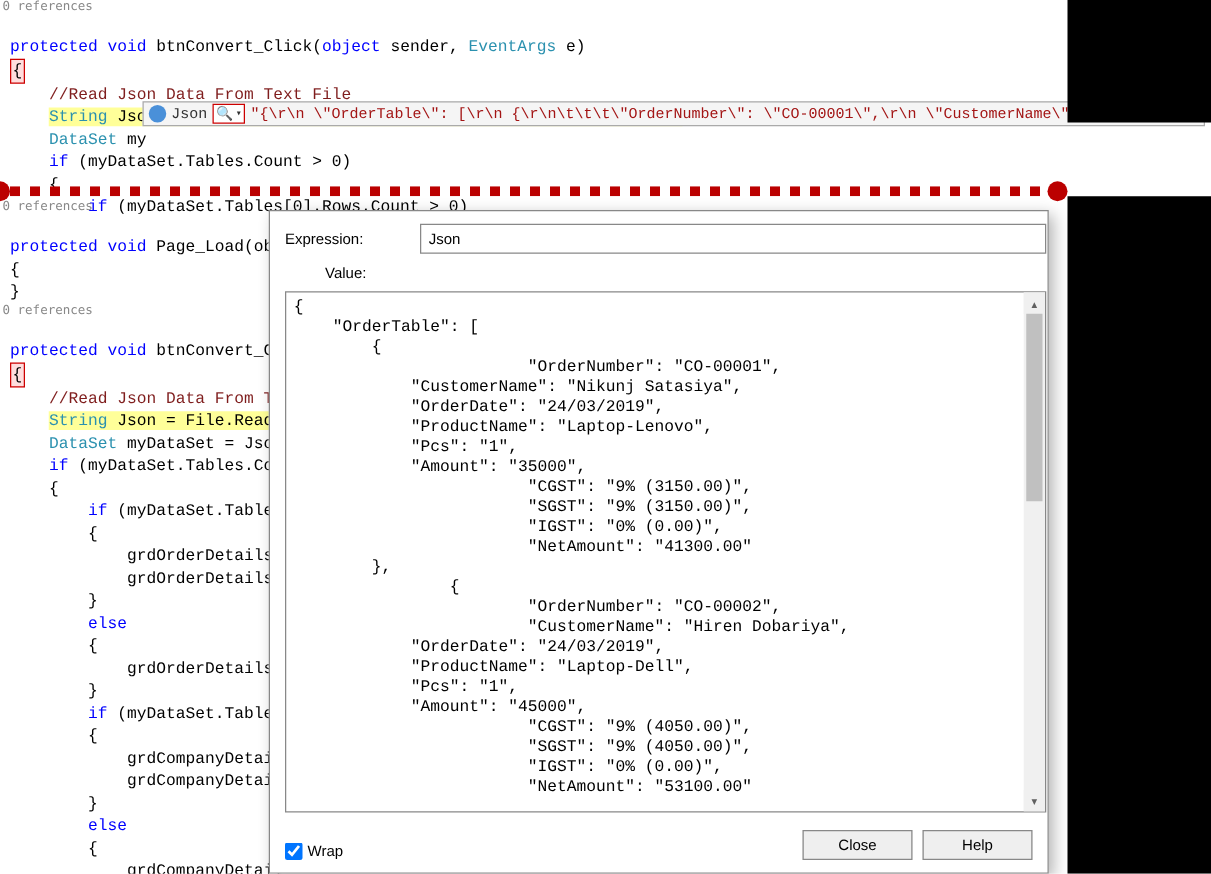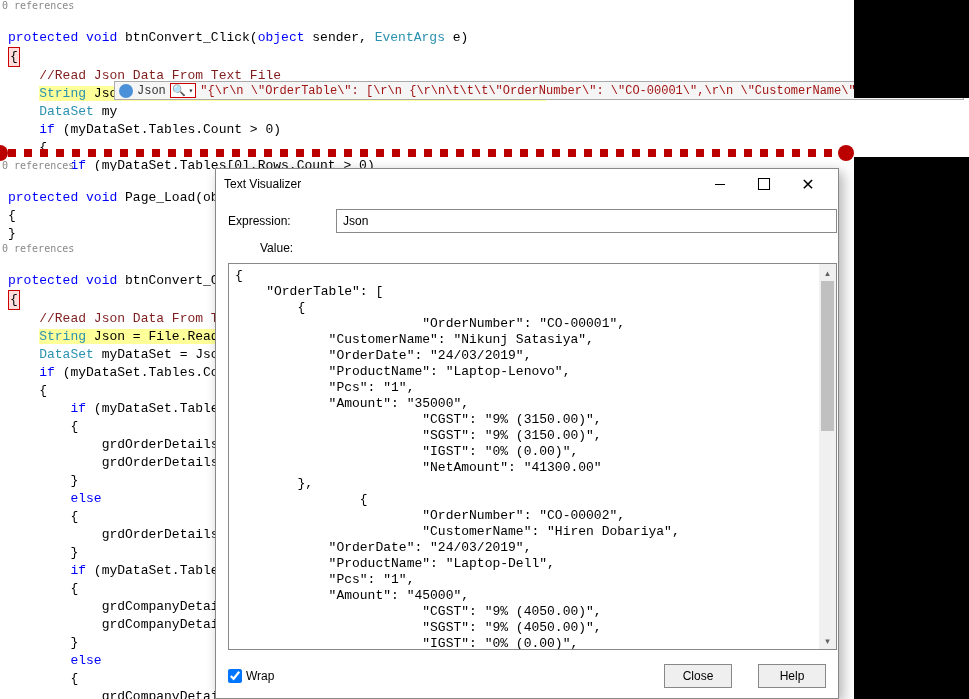--- a/index.html
+++ b/index.html
@@ -35,23 +35,23 @@
   .row label { width:100px; color:#000; }
   .row input[type=text] { flex:1; height:24px; border:1px solid #888; padding:0 6px; font-family:'Segoe UI',Arial,sans-serif; font-size:12px; }
   .val-label { color:#000;margin-left:32px; }
   .textarea-wrap { position:relative; flex:1; border:1px solid #888; }
   .textarea-content { position:absolute; inset:0; right:18px; padding:4px 6px; white-space:pre; overflow:hidden; font-family:Consolas,'Courier New',monospace; font-size:13px; line-height:16px; color:#000; }
   .scrollbar-v { position:absolute; right:0; top:0; width:17px; height:100%; background:#f0f0f0; }
   .scroll-up,.scroll-down { width:17px; height:17px; background:#f0f0f0; color:#606060; display:flex; align-items:center; justify-content:center; font-size:9px; position:absolute; }
   .scroll-up { top:0; }
   .scroll-down { bottom:0; }
   .scroll-thumb { position:absolute; top:17px; left:2px; width:13px; height:150px; background:#c0c0c0; }
-  .dlg-bottom { display:flex; align-items:center; padding:6px 12px 10px 12px; gap:26px; }
+  .dlg-bottom { display:flex; align-items:flex-end; padding:6px 12px 10px 12px; gap:8px; }
   .dlg-bottom .spacer { flex:1; }
-  .dlg-btn { width:68px; height:24px; border:1px solid #888; background:#efefef; font-family:'Segoe UI',Arial,sans-serif; font-size:12px; }
+  .dlg-btn { width:88px; height:24px; border:1px solid #888; background:#efefef; font-family:'Segoe UI',Arial,sans-serif; font-size:12px; }
   .chk { display:flex; align-items:center; gap:4px; }
   .chk input { width:14px; height:14px; }
 </style>
 </head>
 <body>
 
 <div class="refs">0 references</div>
 <div class="code-area">
 <span class="kw">protected</span> <span class="kw">void</span><span> btnConvert_Click(</span><span class="kw">object</span><span> sender, </span><span class="type">EventArgs</span><span> e)</span>
 <span class="brace-box">{</span>
@@ -170,26 +170,20 @@
         <span class="kw">else</span>
         {
             <span>grdCompanyDetail</span>
         }
     }
 }
 </div>
 </div>
 
 <div class="dialog">
-  <div class="dlg-title">
-    <span>Text Visualizer</span>
-    <div class="win-btn min"></div>
-    <div class="win-btn max"></div>
-    <div class="win-btn close">✕</div>
-  </div>
   <div class="dlg-inner">
     <div class="row">
       <label>Expression:</label>
       <input type="text" value="Json" style="">
     </div>
     <div class="val-label">Value:</div>
     <div class="textarea-wrap">
       <div class="textarea-content">{
     "OrderTable": [
         {

